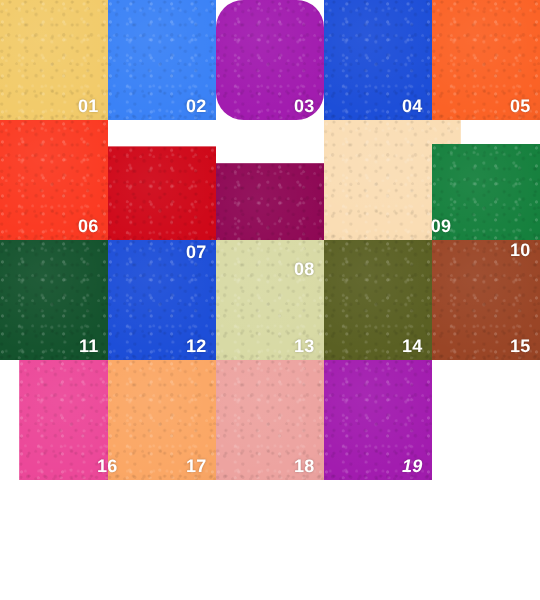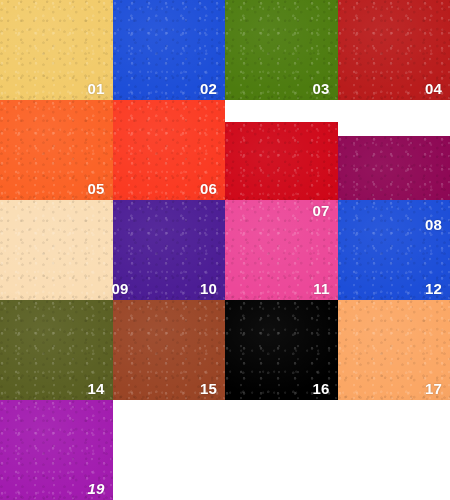--- a/index.html
+++ b/index.html
@@ -11,21 +11,21 @@
     width: 450px;
     height: 500px;
     font-family: "Liberation Sans", sans-serif;
     overflow: hidden;
   }
 
   #swatch-grid {
     width: 450px;
     height: 500px;
     display: grid;
-    grid-template-columns: repeat(4, 1fr);
+    grid-template-columns: repeat(5, 1fr);
     grid-template-rows: repeat(5, 1fr);
     gap: 0;
   }
 
   .swatch {
     position: relative;
     width: 100%;
     height: 100%;
     overflow: hidden;
   }
@@ -77,61 +77,67 @@
     text-shadow: 0 0 2px rgba(0,0,0,.30);
   }
 </style>
 </head>
 <body>
 
 <div id="swatch-grid">
     <div class="swatch" style="background-color: rgb(242, 203, 106);">
       <span class="swatch-number">01</span>
     </div>
-    <div class="swatch" style="background-color: #1d4ed8;">
+    <div class="swatch" style="background-color: #3b82f6;">
       <span class="swatch-number">02</span>
     </div>
-    <div class="swatch" style="background-color: #4d7c0f;">
+    <div class="swatch" style="background-color: #a21caf; border-radius: 23px;">
       <span class="swatch-number">03</span>
     </div>
-    <div class="swatch" style="background-color: #b91c1c; text-decoration: underline;">
+    <div class="swatch" style="background-color: #1d4ed8; text-decoration: underline;">
       <span class="swatch-number">04</span>
     </div>
     <div class="swatch" style="background-color: rgb(251, 98, 38);">
       <span class="swatch-number">05</span>
     </div>
     <div class="swatch" style="background-color: rgb(251, 58, 34);">
       <span class="swatch-number">06</span>
     </div>
     <div class="swatch" style="background-color: rgb(207, 7, 24); margin-top: 22px;">
       <span class="swatch-number">07</span>
     </div>
     <div class="swatch" style="background-color: rgb(142, 7, 84); margin-top: 36px;">
       <span class="swatch-number">08</span>
     </div>
     <div class="swatch" style="background-color: rgb(250, 221, 180); padding-left: 24px;">
       <span class="swatch-number">09</span>
     </div>
-    <div class="swatch" style="background-color: #4c1d95;">
+    <div class="swatch" style="background-color: #15803d; margin-top: 20px;">
       <span class="swatch-number">10</span>
     </div>
-    <div class="swatch" style="background-color: #ec4899;">
+    <div class="swatch" style="background-color: #14532d;">
       <span class="swatch-number">11</span>
     </div>
     <div class="swatch" style="background-color: #1d4ed8;">
       <span class="swatch-number">12</span>
+    </div>
+    <div class="swatch" style="background-color: rgb(216, 218, 165);">
+      <span class="swatch-number">13</span>
     </div>
     <div class="swatch" style="background-color: rgb(90, 96, 35);">
       <span class="swatch-number">14</span>
     </div>
     <div class="swatch" style="background-color: rgb(154, 69, 38);">
       <span class="swatch-number">15</span>
     </div>
-    <div class="swatch" style="background-color: #000000;">
+    <div class="swatch" style="background-color: #ec4899; margin-left: 16px;">
       <span class="swatch-number">16</span>
     </div>
     <div class="swatch" style="background-color: rgb(251, 167, 101);">
       <span class="swatch-number">17</span>
+    </div>
+    <div class="swatch" style="background-color: rgb(237, 163, 160);">
+      <span class="swatch-number">18</span>
     </div>
     <div class="swatch" style="background-color: #a21caf; font-style: italic;">
       <span class="swatch-number">19</span>
     </div>
   </div>
 
 </body></html>

